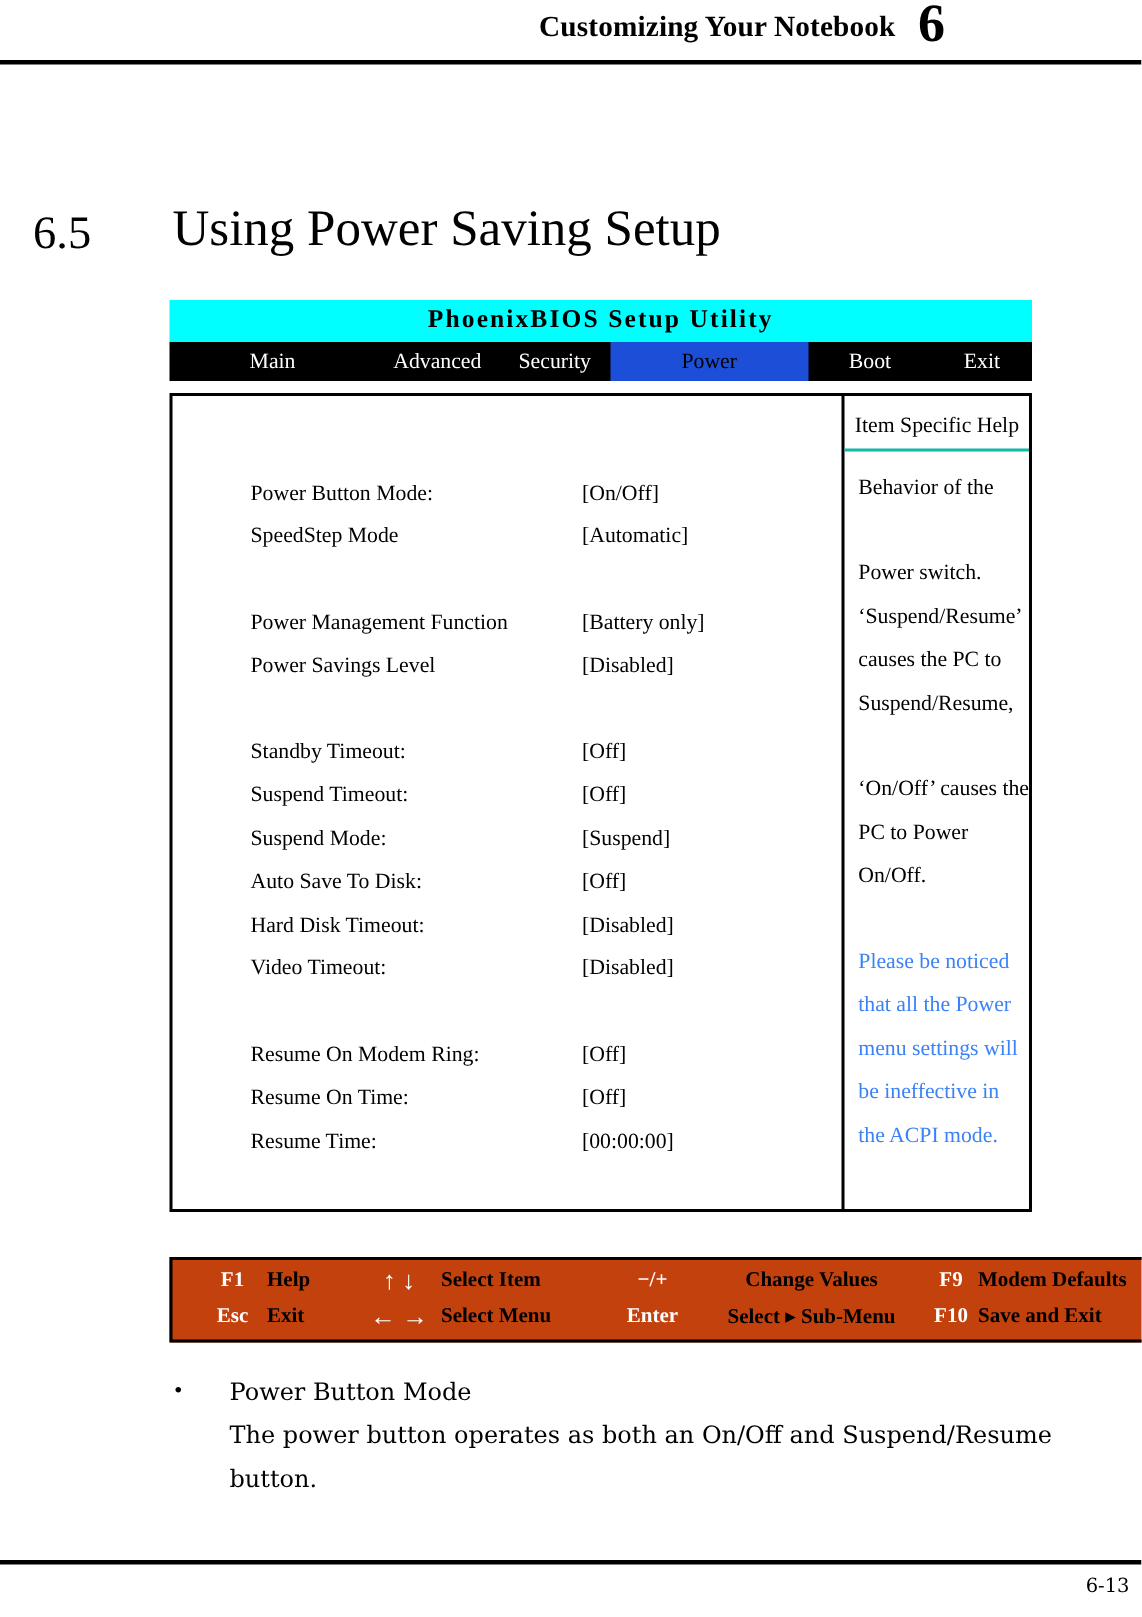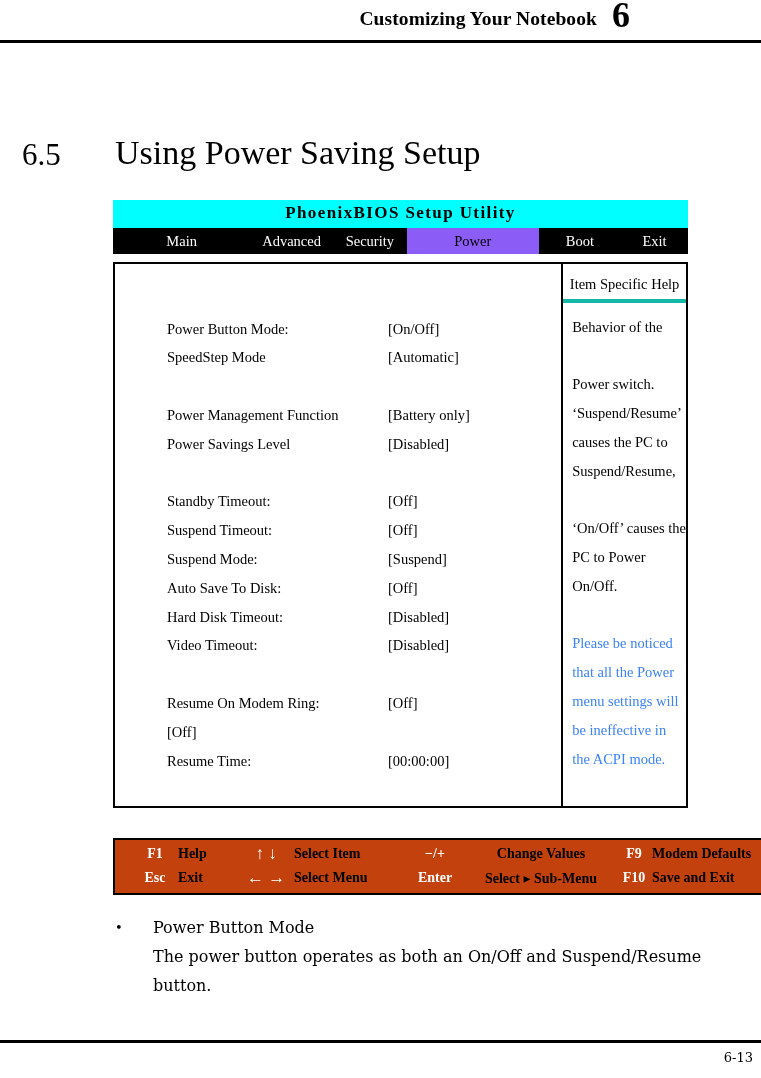--- a/index.html
+++ b/index.html
@@ -93,21 +93,21 @@
     align-items: center;
     font-size: 14.5px;
   }
   .bios-tab {
     text-align: center;
     line-height: 26px;
     height: 26px;
     white-space: nowrap;
   }
   .bios-tab.selected {
-    background: #8b5cf6;
+    background: #1d4ed8;
     color: #000000;
   }
   .bios-gap {
     height: 8px;
     background: #ffffff;
   }
 
   .bios-body {
     position: relative;
     border: 2px solid #000000;
@@ -125,21 +125,21 @@
   .bios-help {
     position: relative;
     flex: 1;
     border-left: 2px solid #000000;
     box-sizing: border-box;
   }
   .help-title {
     text-align: center;
     font-size: 14.5px;
     padding: 12px 0 6px 0;
-    border-bottom: 4px solid #14b8a6;
+    border-bottom: 2px solid #14b8a6;
     white-space: nowrap;
   }
   .help-lines {
     padding: 10px 0 0 9px;
     font-size: 14.5px;
   }
   .help-line {
     height: 28.8px;
     line-height: 28.8px;
     white-space: nowrap;
@@ -315,20 +315,21 @@
         <div class="setting-row">
           <div class="setting-label">Video Timeout:</div>
           <div class="setting-value">[Disabled]</div>
         </div>
         <div class="setting-row spacer"></div>
         <div class="setting-row">
           <div class="setting-label">Resume On Modem Ring:</div>
           <div class="setting-value">[Off]</div>
         </div>
         <div class="setting-row">
+          <div class="setting-label">Resume On Time:</div>
           <div class="setting-value">[Off]</div>
         </div>
         <div class="setting-row">
           <div class="setting-label">Resume Time:</div>
           <div class="setting-value">[00:00:00]</div>
         </div>
       </div>
     </div>
 
     <div class="bios-help">

